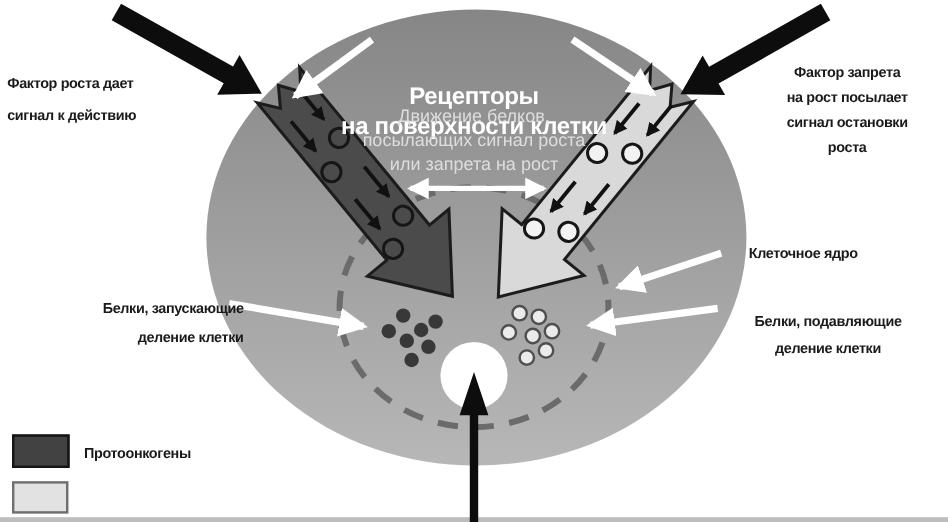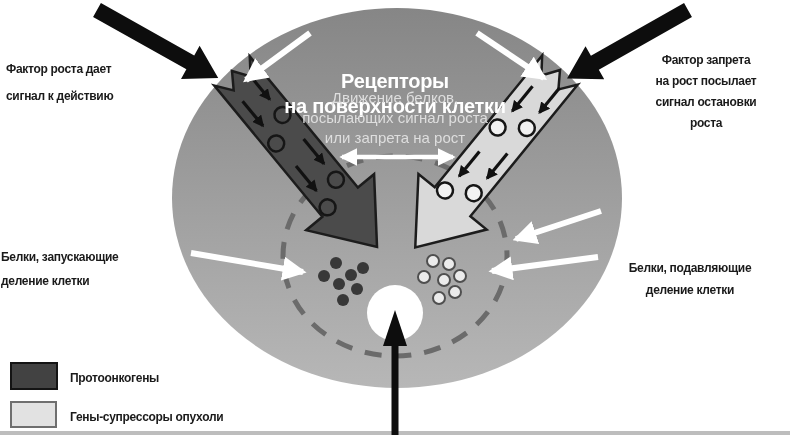--- a/index.html
+++ b/index.html
@@ -7,21 +7,21 @@
     position:relative;width:790px;height:435px;overflow:hidden;background:#ffffff;
     font-family:"Liberation Sans","DejaVu Sans",sans-serif;
   }
   .stage svg{position:absolute;left:0;top:0;}
   .lbl{
     position:absolute;white-space:pre-line;color:#1a1a1a;
     font-weight:bold;font-size:12px;line-height:24px;letter-spacing:-0.3px;
   }
   .lbl.left{text-align:left;}
   .lbl.center{text-align:center;}
-  .lbl.right{}
+  .lbl.right{text-align:right;padding-left:21px;}
   .lbl.on-cell-title{color:#ffffff;font-size:20px;line-height:25px;margin-top:43px;}
   .lbl.on-cell-sub{color:#dedede;font-weight:normal;font-size:15px;line-height:20px;letter-spacing:0;}
   .legend-swatch{position:absolute;box-sizing:border-box;}
   .legend-swatch.dark{left:10px;top:362px;width:48px;height:28px;background:#424242;border:2px solid #141414;}
   .legend-swatch.light{left:10px;top:401px;width:47px;height:27px;background:#e2e2e2;border:2px solid #6f6f6f;}
   .bottom-strip{position:absolute;left:0;top:431px;width:790px;height:4px;background:#bdbdbd;}
 </style>
 </head>
 <body>
 
@@ -129,26 +129,26 @@
 сигнал остановки
 роста</div>
 
   <div class="lbl center on-cell-title" style="left:280px;top:26px;width:230px;">Рецепторы
 на поверхности клетки</div>
 
   <div class="lbl center on-cell-sub" style="left:295px;top:88px;width:200px;">Движение белков,
 посылающих сигнал роста
 или запрета на рост</div>
 
+  <div class="lbl left" style="left:624px;top:199px;">Клеточное ядро</div>
 
   <div class="lbl right" style="left:1px;top:245px;width:181px;">Белки, запускающие
 деление клетки</div>
 
   <div class="lbl center" style="left:596px;top:257px;width:188px;line-height:22px;">Белки, подавляющие
 деление клетки</div>
 
   <div class="legend-swatch dark"></div>
   <div class="lbl left" style="left:70px;top:366px;text-align:center;">Протоонкогены</div>
 
   <div class="legend-swatch light"></div>
-  <div class="lbl left" style="left:70px;top:405px;">Гены-супрессоры опухоли</div>
 
 </div>
 
 </body></html>

